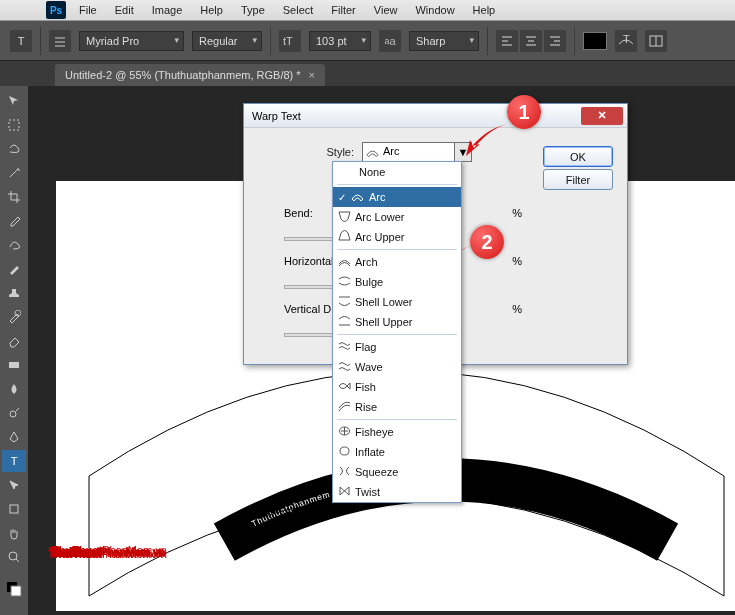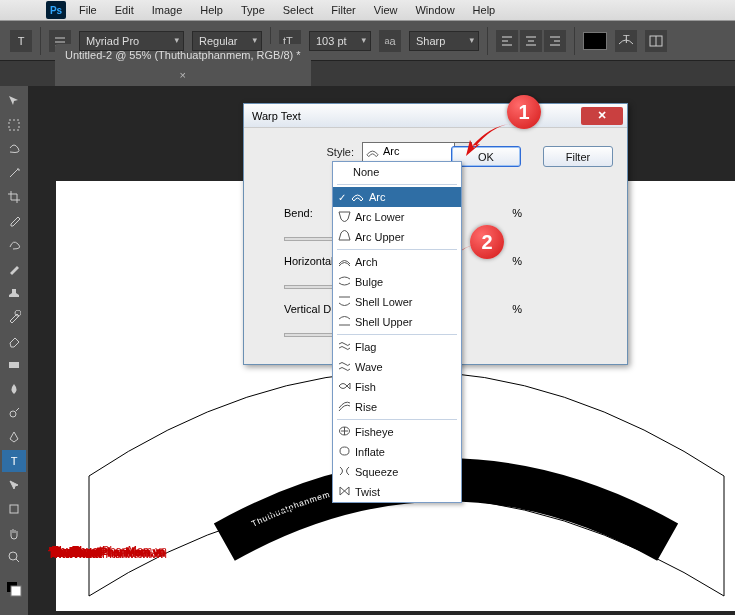--- a/index.html
+++ b/index.html
@@ -17,21 +17,21 @@
   .combo { background:#3f3f3f; border:1px solid #2a2a2a; color:#ddd; padding:3px 10px 3px 6px; position:relative; min-width:70px; }
   .combo::after { content:"▾"; position:absolute; right:4px; top:3px; color:#bbb; font-size:9px;}
   .combo.font { min-width: 105px; }
   .icon-btn { width:22px; height:22px; background:#3f3f3f; display:flex; align-items:center; justify-content:center; color:#ddd; }
   .align-set { display:flex; gap:2px; }
   .align-set .icon-btn svg { stroke:#ddd; stroke-width:1; fill:none;}
   .color-swatch { width:24px; height:18px; background:#000; border:1px solid #777; }
 
   
   .tab-strip { height:25px; background:#3a3a3a; display:flex; align-items:flex-end; padding-left:55px; }
-  .doc-tab { background:#535353; color:#ddd; padding:5px 10px; font-size:11px; display:flex; align-items:center; gap:8px; border-top-left-radius:3px; border-top-right-radius:3px;flex-direction:column;}
+  .doc-tab { background:#535353; color:#ddd; padding:5px 10px; font-size:11px; display:flex; align-items:center; gap:8px; border-top-left-radius:3px; border-top-right-radius:3px;}
   .doc-tab .x { color:#bbb; cursor:default; }
 
   
   .tool-col { position:absolute; left:0; top:86px; width:28px; bottom:0; background:#535353; display:flex; flex-direction:column; align-items:center; padding-top:4px; gap:2px; }
   .tool { width:24px; height:22px; display:flex; align-items:center; justify-content:center; color:#ccc; }
   .tool.sel { background:#2f6ea5; color:#fff; }
 
   
   .canvas-wrap { position:absolute; left:28px; top:86px; right:0; bottom:0; background:#262626; }
   .doc-canvas { position:absolute; left:28px; top:95px; width:680px; height:430px; background:#fff; }
@@ -46,33 +46,33 @@
   .dlg-body { padding:14px 26px 20px 40px; position:relative; height:236px;}
   .row { display:flex; align-items:center; gap:8px; margin-bottom:16px; }
   .row label { width:70px; text-align:right; color:#222;}
   .style-combo { width:110px; height:20px; border:1px solid #707070; background:#fff; position:relative; padding:2px 18px 0 20px;}
   .style-combo .ic { position:absolute; left:3px; top:3px; width:13px; height:12px; }
   .style-combo .caret { position:absolute; right:0; top:0; width:17px; height:18px; background:#e6e6e6; border-left:1px solid #707070; display:flex; align-items:center; justify-content:center;}
   .radio-dummy::before { content:"◉"; color:#3a6bb0; margin-right:4px;}
   .slot-row label.long { width:85px; }
   .slot-row { display:flex; align-items:center; gap:6px; margin-bottom:18px;}
   .slider { width:130px; height:4px; background:#ddd; border:1px solid #aaa;}
-  .dlg-btns { position:absolute; right:14px; top:18px; display:flex; flex-direction:row; gap:22px;}
+  .dlg-btns { position:absolute; right:14px; top:18px; display:flex; flex-direction:column; gap:2px;}
   .winbtn { width:70px; height:21px; background:linear-gradient(#fefefe,#e3e9f3); border:1px solid #6f8fb0; border-radius:3px; color:#111;}
   .winbtn.primary { border:1px solid #2f6bd6; box-shadow:0 0 0 1px #9bc2f4 inset;}
 
   
   .dropdown { position:absolute; left:332px; top:161px; width:130px; background:#fff; border:1px solid #7a9cc6; box-shadow:2px 2px 4px rgba(0,0,0,.3); z-index:50; }
   .dd-item { height:20px; display:flex; align-items:center; padding:0 6px 0 22px; position:relative; color:#111; }
   .dd-item .shape { position:absolute; left:5px; top:3px; width:13px; height:12px; display:flex; align-items:center; justify-content:center;}
   .dd-item.sel { background:#2f6ea5; color:#fff; } 
   .dd-item.sel::before { content:"✓"; position:absolute; left:5px; color:#fff; font-size:10px; }
   .dd-item.sel .shape { left: 18px; } 
   .dd-item.sel { padding-left: 36px; }
-  .dd-item.none { padding-left: 20px; justify-content:flex-start; }
+  .dd-item.none { padding-left: 26px; justify-content:flex-start; }
   .dd-sep { height:1px; background:#c6d3e4; margin:2px 4px; }
 
   .anno-box { position:absolute; border:2px solid #d11; pointer-events:none; }
   .red-arrow svg path { fill:#d11; }
   .callout { position:absolute; width:34px; height:34px; border-radius:50%; background:radial-gradient(circle at 35% 30%, #ff6a6a, #d31818); color:#fff; font:bold 20px/34px sans-serif; text-align:center; box-shadow:0 0 4px rgba(0,0,0,.4);}
   .arrow { position:absolute; }
 
   .watermark { position:absolute; left:50px; bottom:55px; font:bold 26px/1 "Arial Black", sans-serif; color:#22c55e; -webkit-text-stroke:2px #c40000; text-shadow:2px 2px 0 #c40000, -2px 2px 0 #c40000, 2px -2px 0 #c40000;}
   .watermark .thin { font-weight:normal; -webkit-text-stroke:1.5px #c40000; }
 </style>

